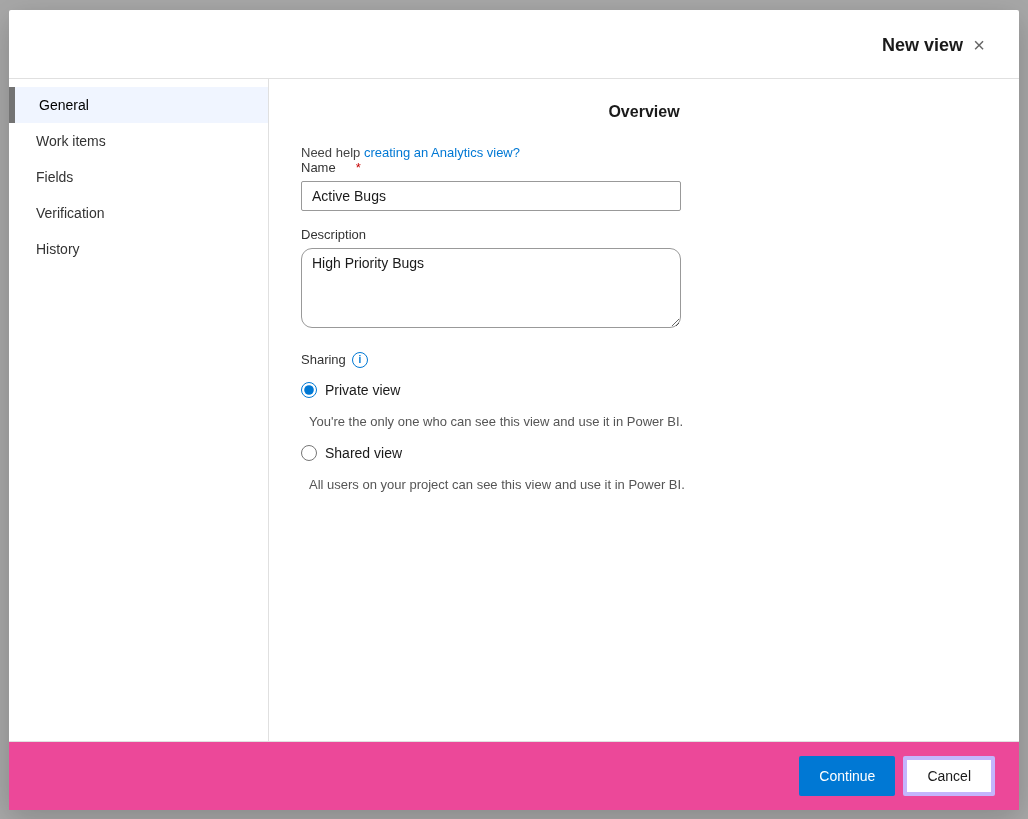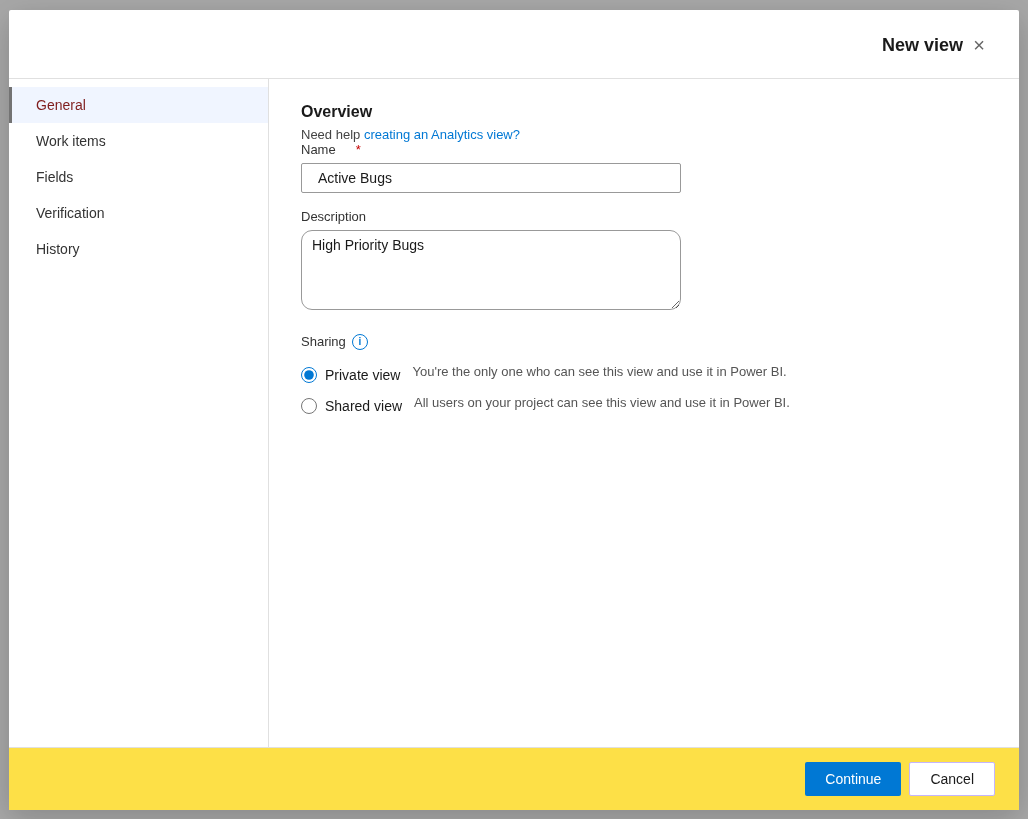--- a/index.html
+++ b/index.html
@@ -89,36 +89,37 @@
       padding: 10px 24px;
       cursor: pointer;
       font-size: 14px;
       color: #333;
       border-left: 3px solid transparent;
       transition: background 0.1s;
     }
 
     .sidebar-item.active {
       background: #f0f5ff;
-      border-left: 3px solid #737373;
+      border-left: 6px solid #737373;
       font-weight: 500;
-      color: #7f1d1d;
+      color: #000000;
     }
 
     .content {
       flex: 1;
       padding: 24px 32px;
       overflow-y: auto;
     }
 
     .section-title {
       font-size: 16px;
       font-weight: 600;
       color: #1a1a1a;
-      margin-bottom: 6px;
+      margin-bottom: 24px;
+      text-align: center;
     }
 
     .help-text {
       font-size: 13px;
       color: #444;
     }
 
     .help-link {
       color: #0078d4;
       text-decoration: none;
@@ -133,21 +134,21 @@
       gap: 20px;
     }
 
     .required-star {
       color: #c50000;
       font-size: 13px;
     }
 
     .text-input {
       width: 380px;
-      padding: 6px 16px;
+      padding: 6px 10px;
       border: 1px solid #999;
       border-radius: 2px;
       font-size: 14px;
       color: #1a1a1a;
       outline: none;
       margin-bottom: 16px;
     }
 
     .textarea-input {
       width: 380px;
@@ -188,22 +189,22 @@
     }
 
     .radio-group {
       display: flex;
       flex-direction: column;
       gap: 8px;
     }
 
     .radio-option {
       display: flex;
-      flex-direction: row;
-      gap: 4px;
+      flex-direction: column;
+      gap: 16px;
     }
 
     .radio-row {
       display: flex;
       align-items: center;
       gap: 8px;
       cursor: pointer;
     }
 
     .radio-input {
@@ -226,39 +227,39 @@
       margin-left: 8px;
       margin-bottom: 8px;
     }
 
     .dialog-footer {
       border-top: 1px solid #e0e0e0;
       padding: 14px 24px;
       display: flex;
       justify-content: flex-end;
       gap: 8px;
-      background: #fde047;
+      background: #ec4899;
     }
 
     .btn-primary {
       background: #0078d4;
       color: #fff;
       border: none;
       padding: 8px 20px;
       font-size: 14px;
       border-radius: 2px;
       cursor: pointer;
       font-weight: 500;
       transition: background 0.1s;
     }
 
     .btn-secondary {
       background: #fff;
       color: #1a1a1a;
-      border: 1px solid #c4b5fd;
+      border: 4px solid #c4b5fd;
       padding: 8px 20px;
       font-size: 14px;
       border-radius: 2px;
       cursor: pointer;
       font-weight: 500;
       transition: background 0.1s;
     }
   </style>
 </head>
 <body>

